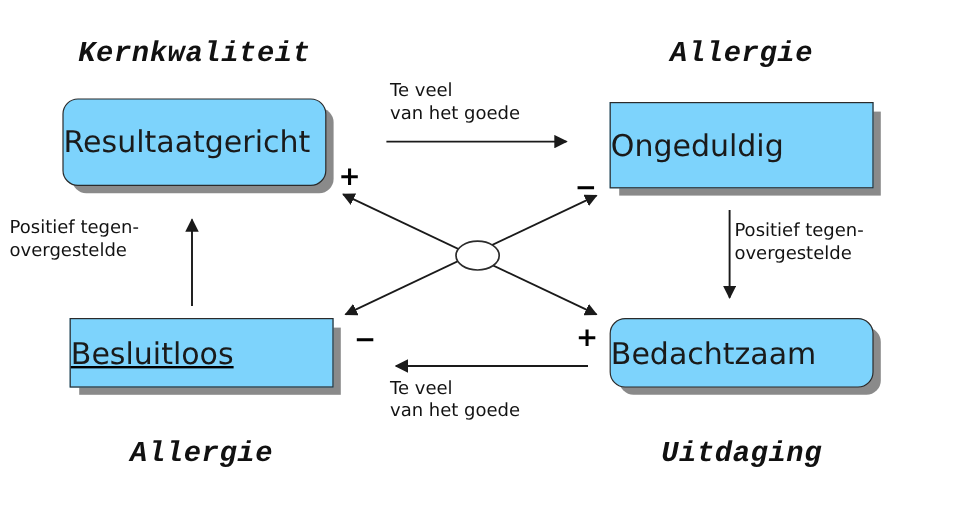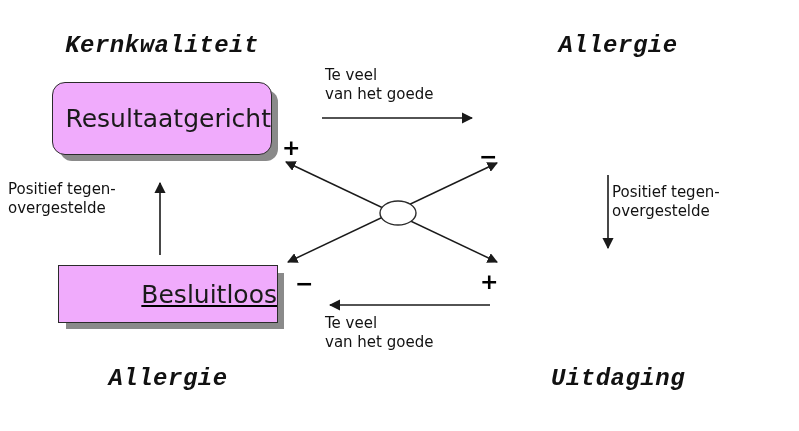--- a/index.html
+++ b/index.html
@@ -29,26 +29,26 @@
     text-align: center;
   }
   #hdr-kernkwaliteit { left: 52px;  top: 32px;  width: 220px; }
   #hdr-valkuil       { left: 508px; top: 32px;  width: 220px; }
   #hdr-allergie      { left: 58px;  top: 365px; width: 220px; }
   #hdr-uitdaging     { left: 508px; top: 365px; width: 220px; }
 
   
   .node-box {
     position: absolute;
-    background: #f0abfc;
+    background: #7dd3fc;
     border: 1.6px solid #2b2b2b;
     box-shadow: 7px 7px 0 -1px #8a8a8a;
     display: flex;
     align-items: center;
-    justify-content: flex-end;
+    justify-content: flex-start;
     box-sizing: border-box;
   }
   .node-box > span {
     font-family: "DejaVu Sans", sans-serif;
     font-size: 25px;
     color: #1a1a1a;
     line-height: 1;
     white-space: nowrap;
   }
   .rounded { border-radius: 13px; }
@@ -142,25 +142,31 @@
   <div class="corner-header" id="hdr-valkuil">Allergie</div>
 
   <div class="corner-header" id="hdr-allergie">Allergie</div>
 
   <div class="corner-header" id="hdr-uitdaging">Uitdaging</div>
 
   <div class="node-box rounded" id="box-resultaatgericht">
     <span>Resultaatgericht</span>
   </div>
 
+  <div class="node-box" id="box-ongeduldig">
+    <span>Ongeduldig</span>
+  </div>
 
   <div class="node-box" id="box-besluitloos">
     <span>Besluitloos</span>
   </div>
 
+  <div class="node-box rounded" id="box-bedachtzaam">
+    <span>Bedachtzaam</span>
+  </div>
 
   <div class="sign" id="sign-tl">+</div>
 
   <div class="sign" id="sign-tr">−</div>
 
   <div class="sign" id="sign-bl">−</div>
 
   <div class="sign" id="sign-br">+</div>
 
   <div class="edge-label" id="lbl-top">

